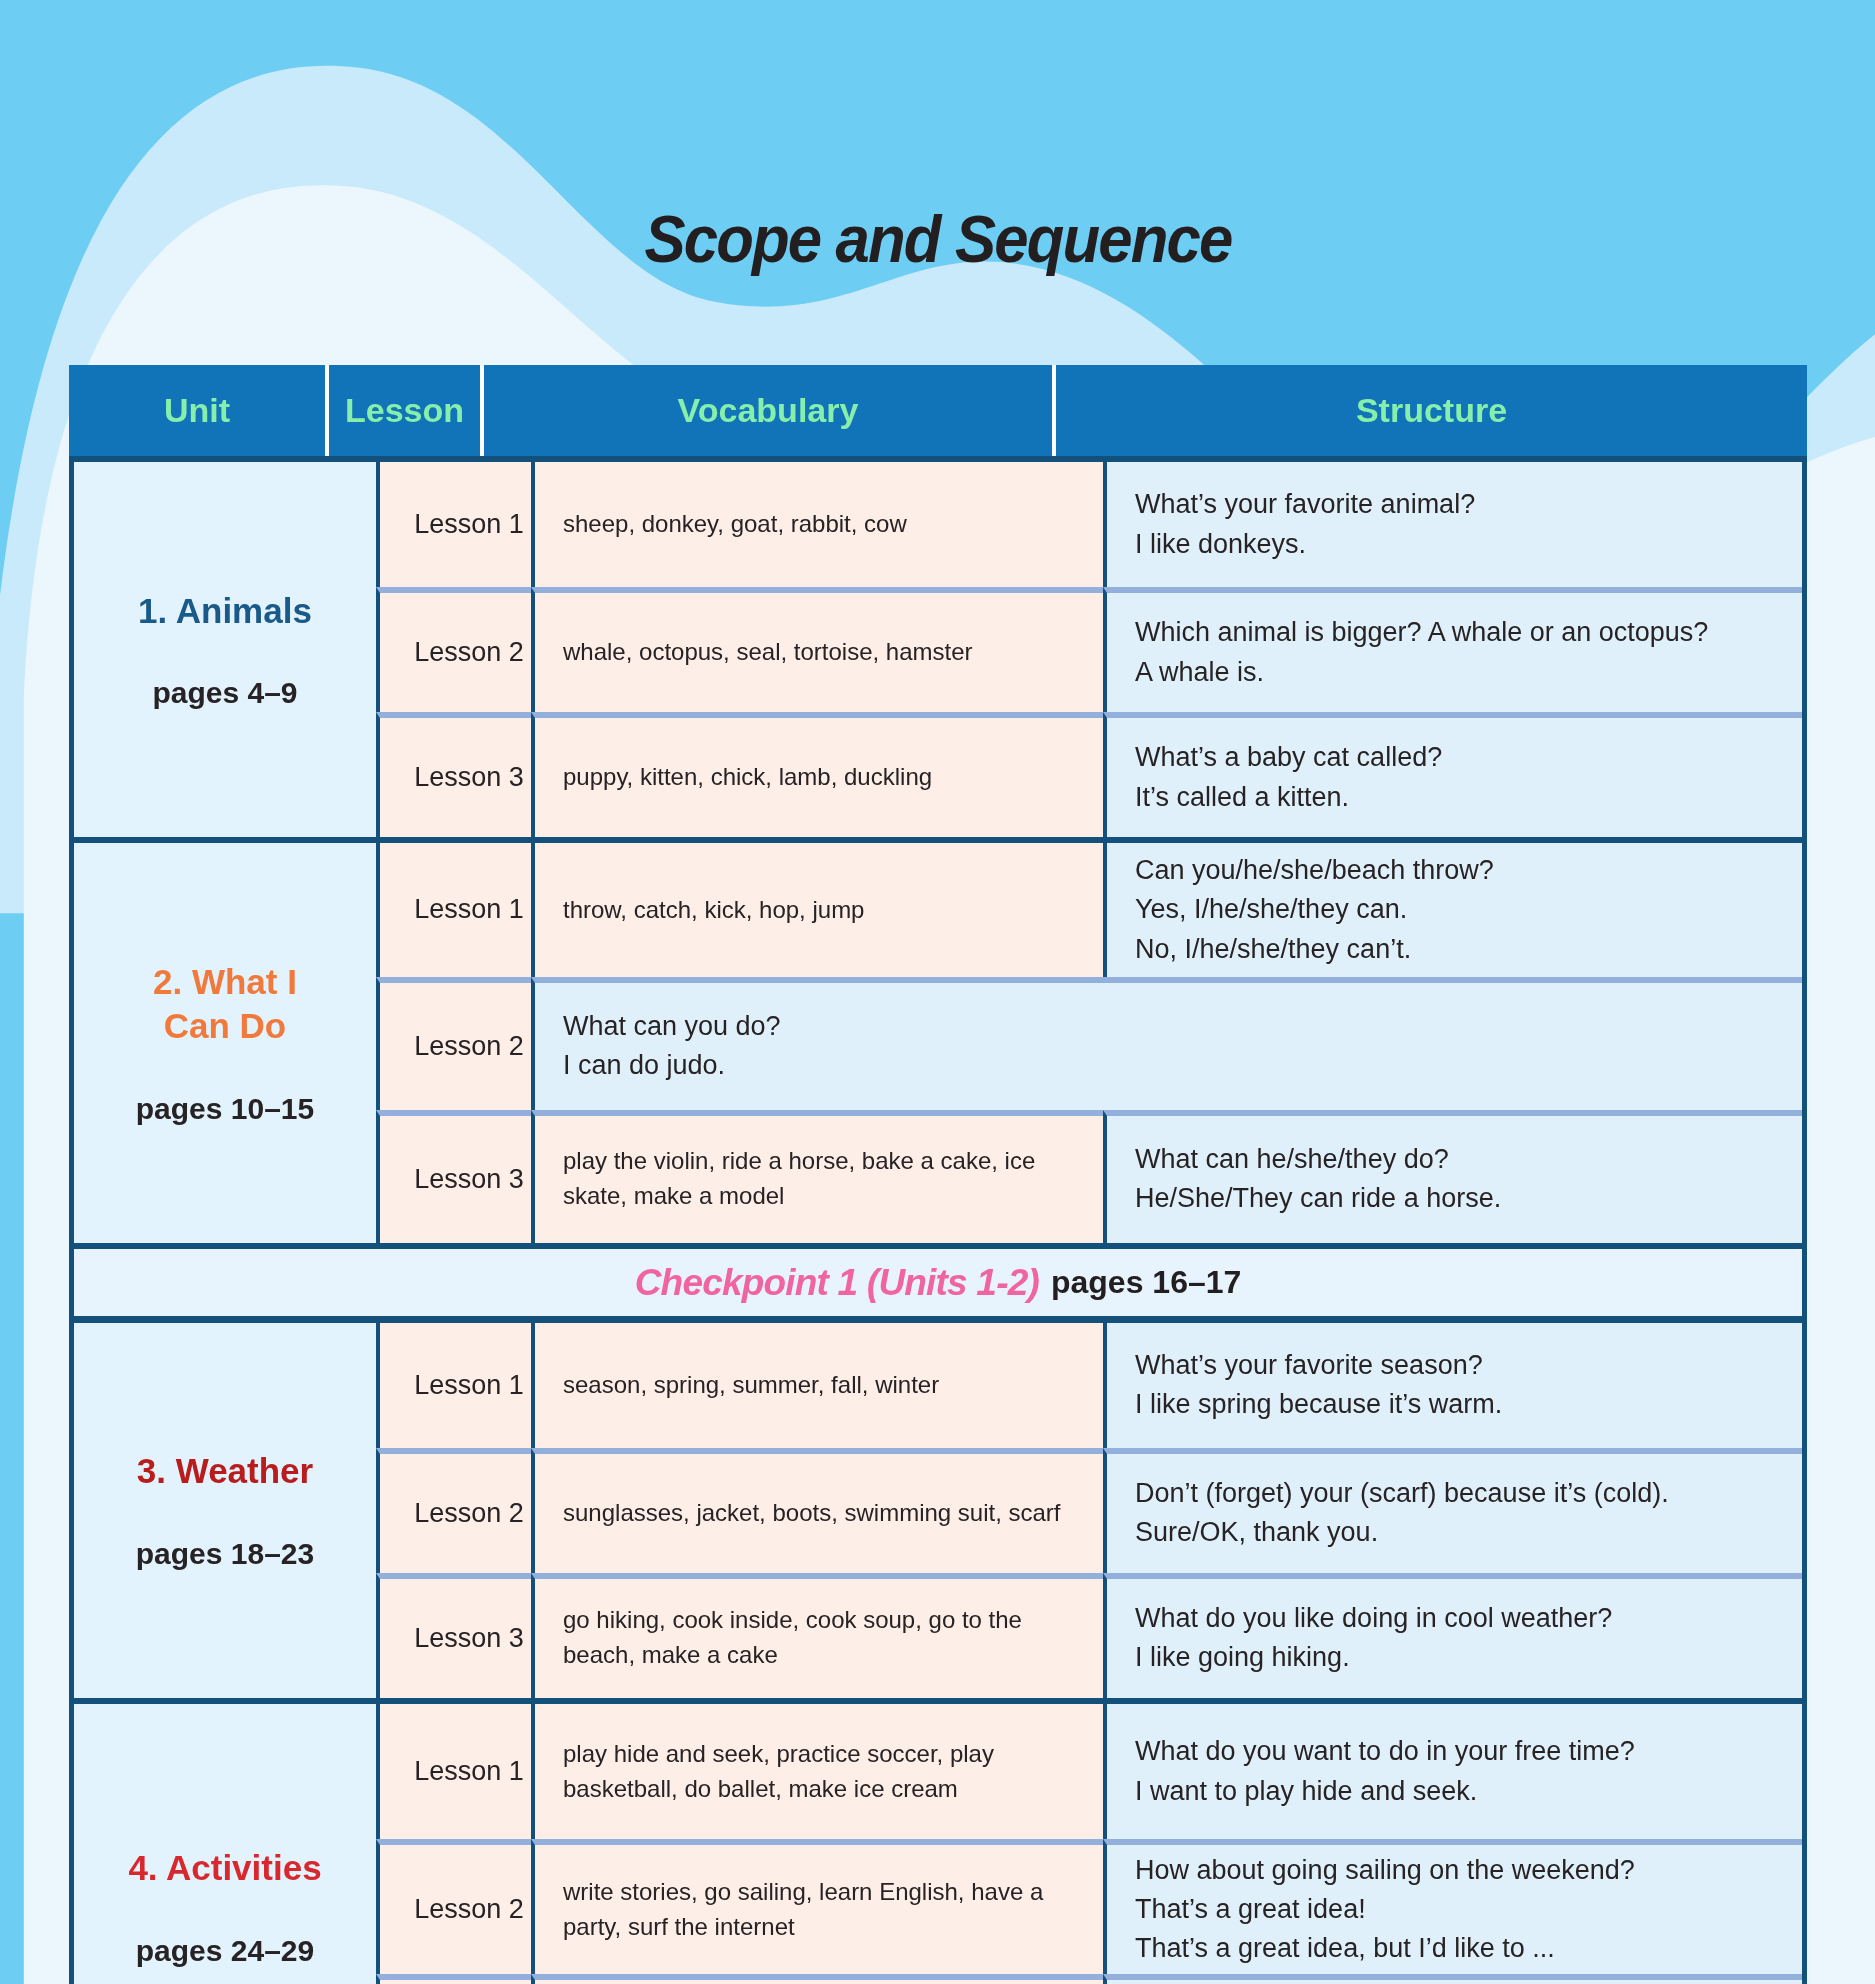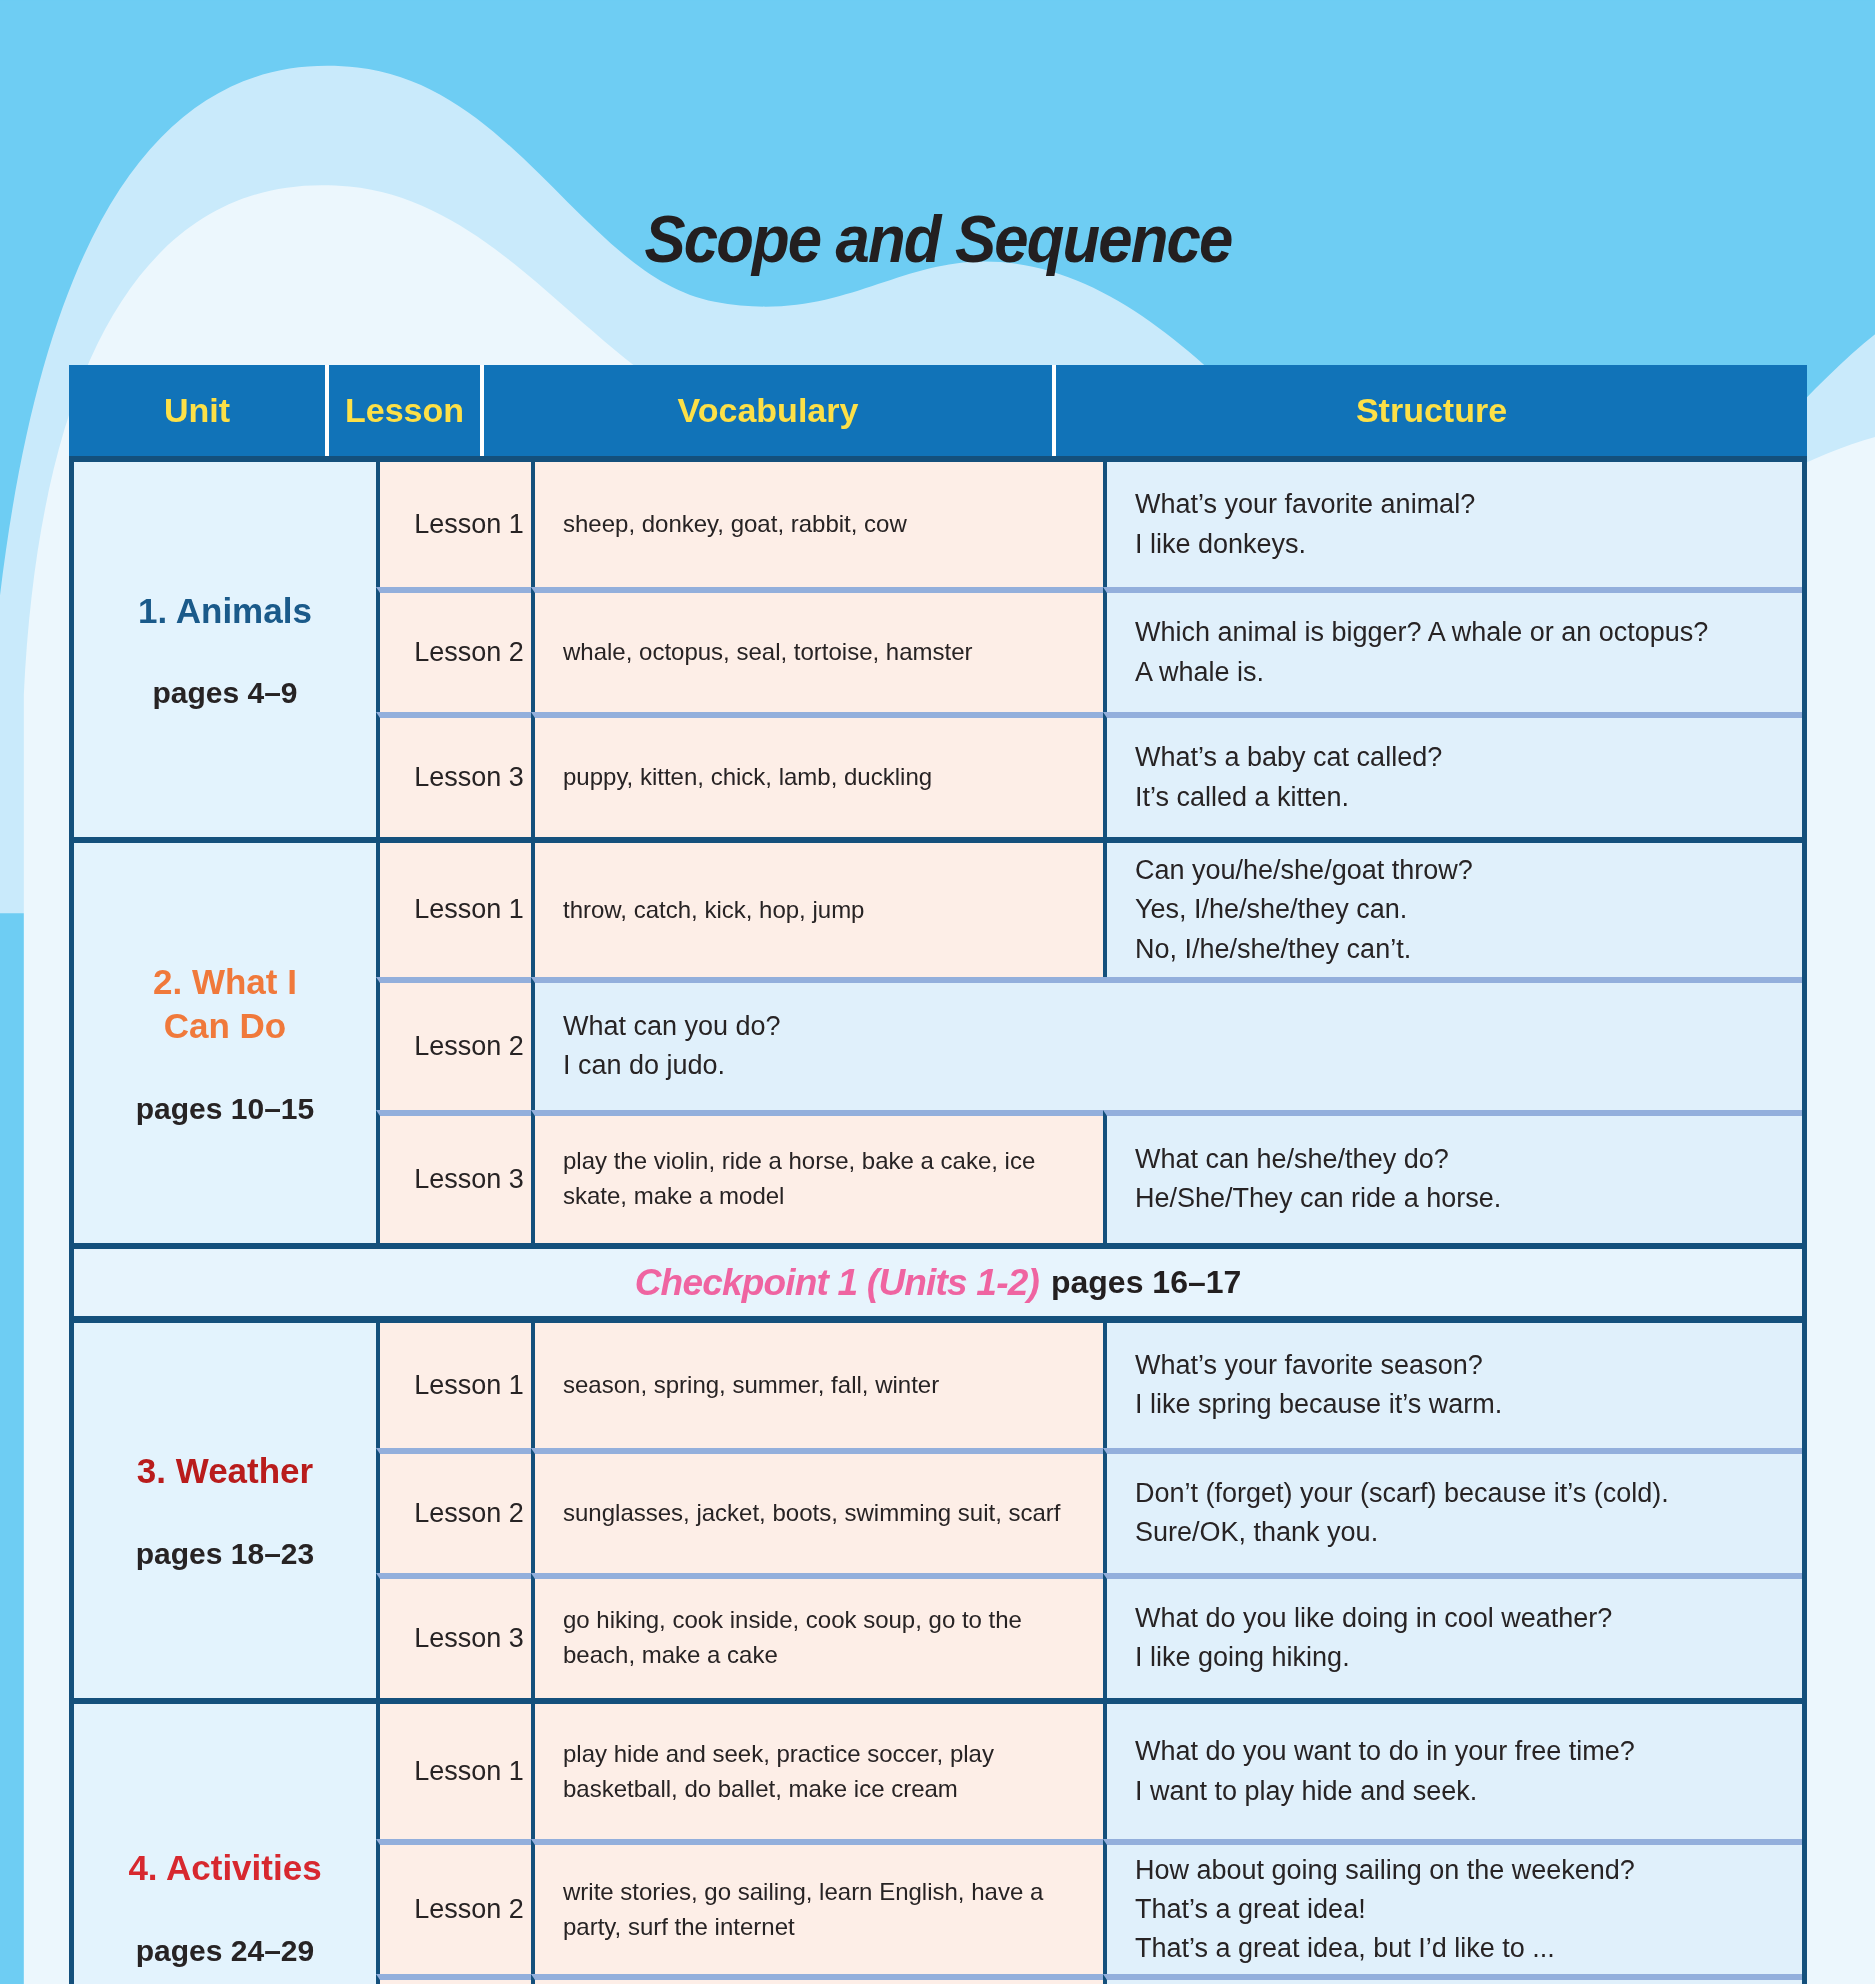--- a/index.html
+++ b/index.html
@@ -27,21 +27,21 @@
 
   .scope-table { position: absolute; left: 69px; top: 365px; width: 1738px; }
 
   .thead {
     display: flex; height: 97px;
     background: #1173b8;
     border-bottom: 6.4px solid #14507c;
   }
   .hc {
     display: flex; align-items: center; justify-content: center;
-    color: #fde047; font-size: 34px; font-weight: 700; text-align: right;
+    color: #86efac; font-size: 34px; font-weight: 700; text-align: right;
   }
   .hc + .hc { border-left: 4px solid #ffffff; }
   .hc-unit { width: 256px; }
   .hc-lesson { width: 155px; }
   .hc-vocab { width: 572px; }
   .hc-struct { flex: 1; }
 
   .tbody { border: 5.6px solid #14507c; border-top: none; }
 
   .unit-row { display: flex; }
@@ -142,21 +142,21 @@
     <div class="unit-row">
       <div class="unit-cell">
         <div class="unit-name" style="color: rgb(240, 121, 59);">2. What I
 Can Do</div>
         <div class="unit-pages">pages 10–15</div>
       </div>
       <div class="lessons">
         <div class="lesson-row">
           <div class="cell-lesson">Lesson 1</div>
           <div class="cell-vocab">throw, catch, kick, hop, jump</div>
-          <div class="cell-struct">Can you/he/she/goat throw?
+          <div class="cell-struct">Can you/he/she/beach throw?
 Yes, I/he/she/they can.
 No, I/he/she/they can’t.</div>
         </div>
         <div class="lesson-row">
           <div class="cell-lesson">Lesson 2</div>
           <div class="cell-struct">What can you do?
 I can do judo.</div>
         </div>
         <div class="lesson-row">
           <div class="cell-lesson">Lesson 3</div>

